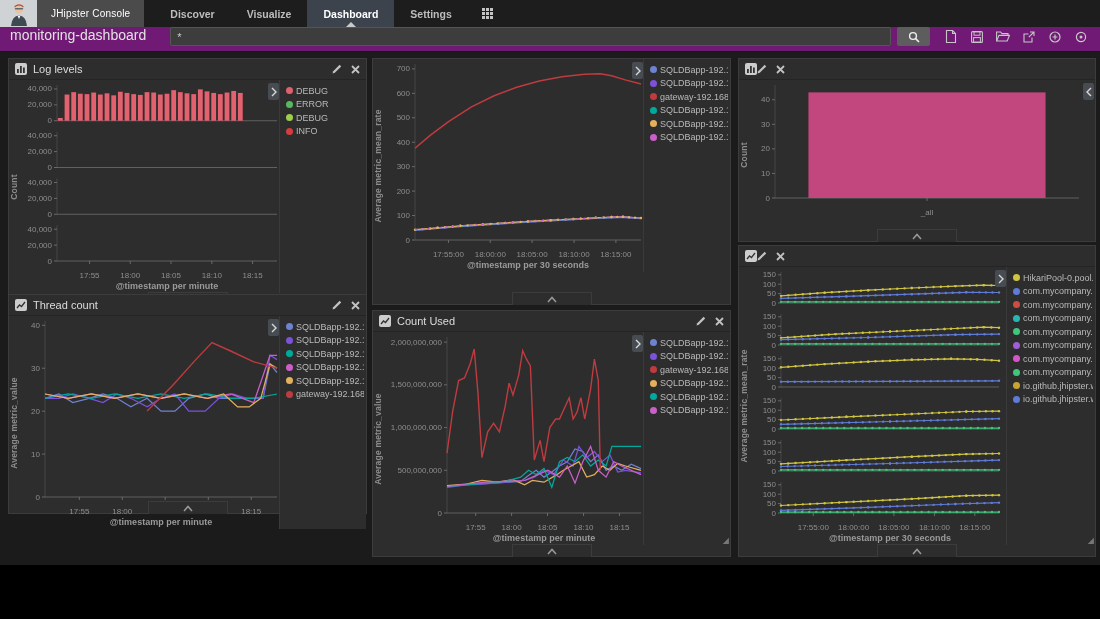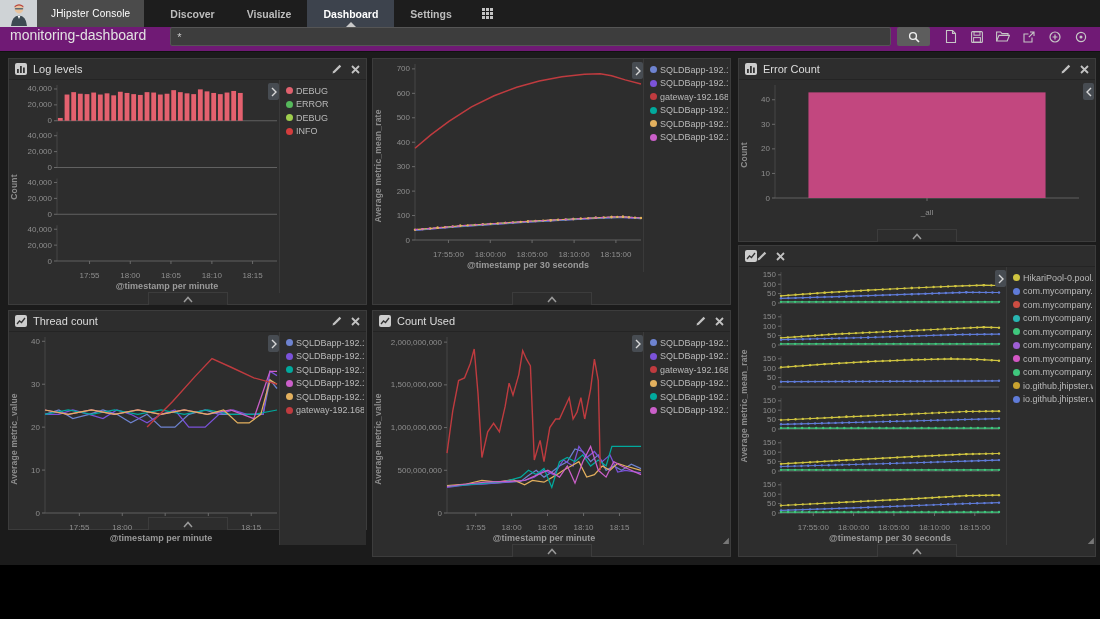--- a/index.html
+++ b/index.html
@@ -389,21 +389,20 @@
   </div>
 
   <div class="panel" style="left:738px;top:58px;width:358px;height:184px;">
     <div class="panel-header">
       <svg width="12" height="12" viewBox="0 0 12 12">
         <rect x="0" y="0" width="12" height="12" rx="2" fill="#cdcdcd"></rect>
         <rect x="2" y="6" width="1.8" height="4" fill="#333"></rect>
           <rect x="5" y="3" width="1.8" height="7" fill="#333"></rect>
           <rect x="8" y="4.5" width="1.8" height="5.5" fill="#333"></rect>
       </svg>
-      <span class="ptitle">Error Count</span>
       <span class="pactions">
         <span>
             <svg width="10" height="10" viewBox="0 0 10 10">
               <path d="M0.5 9.5 L1.2 7.2 L7.6 0.8 L9.2 2.4 L2.8 8.8 Z" fill="#c2c2c2"></path>
             </svg>
           </span>
         <span>
             <svg width="9" height="9" viewBox="0 0 9 9">
               <path d="M1 1 L8 8 M8 1 L1 8" stroke="#c2c2c2" stroke-width="1.8"></path>
             </svg>
@@ -1180,21 +1179,21 @@
         </div>
       <div class="resize">◢</div>
     </div>
     <div class="collapse-tab">
       <svg width="10" height="7" viewBox="0 0 10 7">
           <path d="M1 6 L5 1.5 L9 6" fill="none" stroke="#9a9a9a" stroke-width="1.5"></path>
         </svg>
     </div>
   </div>
 
-  <div class="panel" style="left:8px;top:310px;width:359px;height:220px;">
+  <div class="panel" style="left:8px;top:294px;width:359px;height:220px;">
     <div class="panel-header">
       <svg width="12" height="12" viewBox="0 0 12 12">
         <rect x="0" y="0" width="12" height="12" rx="2" fill="#cdcdcd"></rect>
         <path d="M2 9 L4.5 6 L6.5 7.5 L10 3" fill="none" stroke="#333" stroke-width="1.3"></path>
       </svg>
       <span class="ptitle">Thread count</span>
       <span class="pactions">
         <span>
             <svg width="10" height="10" viewBox="0 0 10 10">
               <path d="M0.5 9.5 L1.2 7.2 L7.6 0.8 L9.2 2.4 L2.8 8.8 Z" fill="#c2c2c2"></path>

